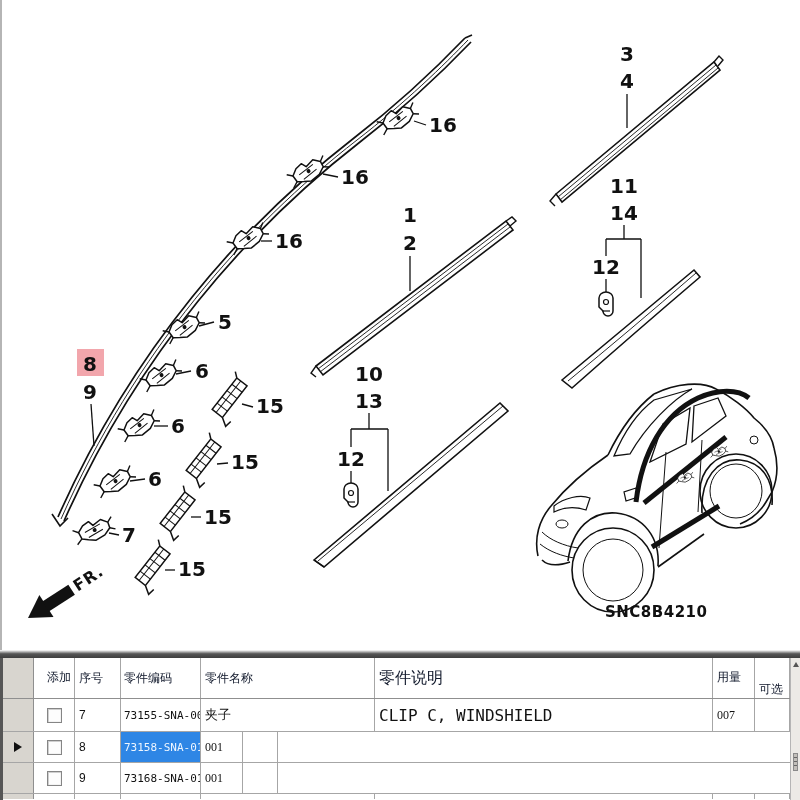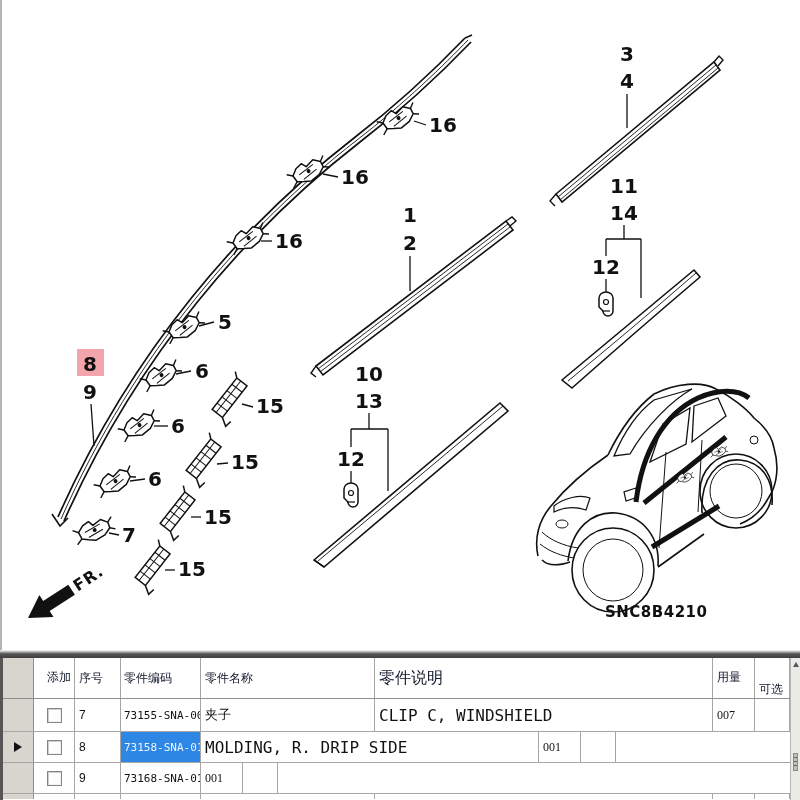--- a/index.html
+++ b/index.html
@@ -260,21 +260,20 @@
 
       <div class="trow r2">
         <div class="cell c-gutter">
             <span class="row-arrow"></span>
           </div>
         <div class="cell c-add">
             <span class="cb"></span>
           </div>
         <div class="cell c-seq">8</div>
         <div class="cell c-code sel">73158-SNA-013</div>
-        <div class="cell c-desc">MOLDING, R. DRIP SIDE</div>
         <div class="cell c-qty">001</div>
         <div class="cell c-opt"></div>
       </div>
 
       <div class="trow r3">
         <div class="cell c-gutter"></div>
         <div class="cell c-add">
             <span class="cb"></span>
           </div>
         <div class="cell c-seq">9</div>

